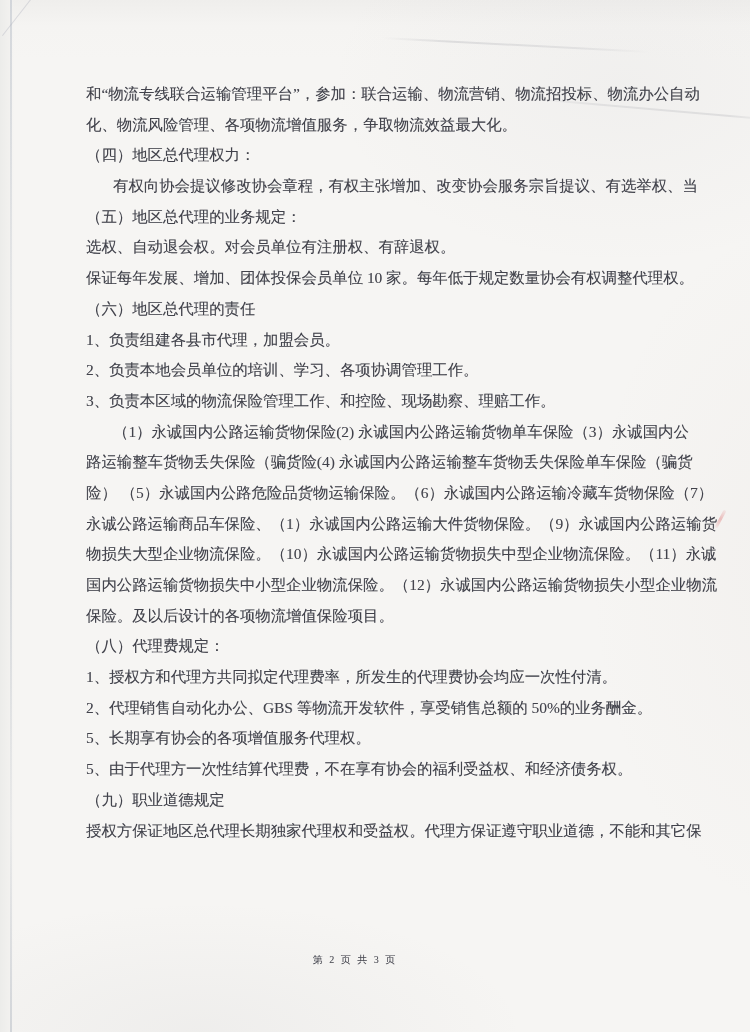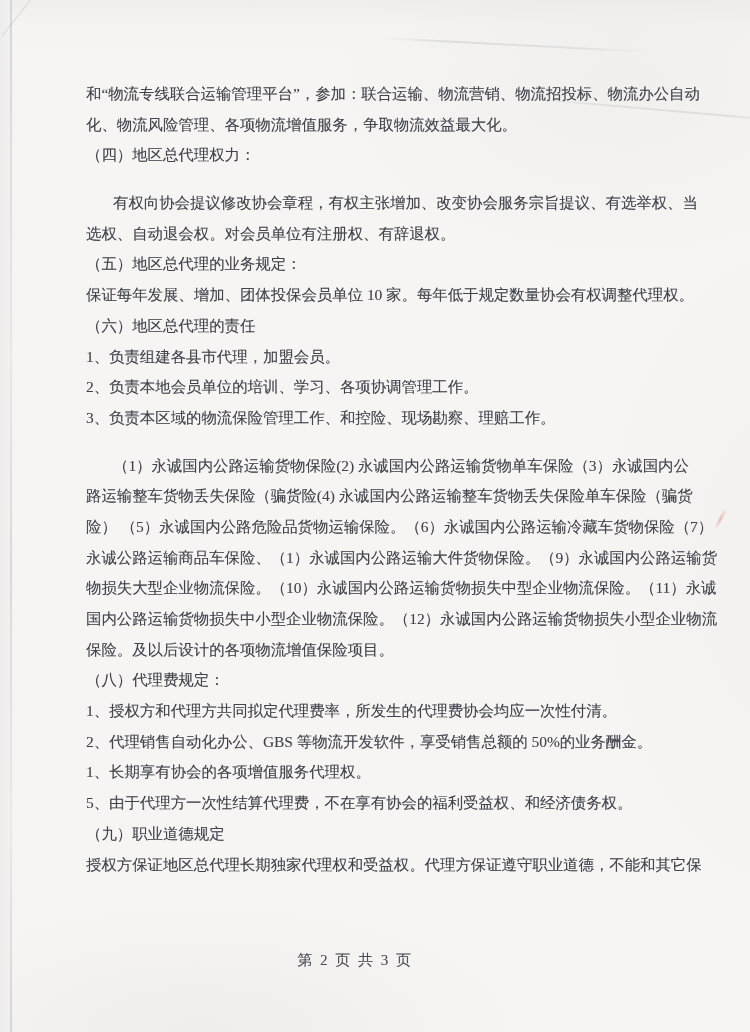--- a/index.html
+++ b/index.html
@@ -78,31 +78,30 @@
     letter-spacing: 0px;
     text-shadow: 0.3px 0.3px 0.6px rgba(65,66,75,0.30);
   }
   .line {
     height: 30.7px;
     line-height: 30.7px;
     white-space: nowrap;
   }
   .line.indent {
     padding-left: 27px;
-    margin-top: 17px;
   }
   .footer {
     position: absolute;
     left: 30px;
     top: 948px;
     width: 650px;
     height: 24px;
     line-height: 24px;
     text-align: center;
-    font-size: 15px;
+    font-size: 10px;
     color: #4a4b54;
     letter-spacing: 2px;
     text-shadow: 0.3px 0.3px 0.5px rgba(70,71,80,0.25);
   }
 </style>
 </head>
 <body>
 
 <div class="paper">
   <div class="edge-left"></div>
@@ -110,37 +109,37 @@
   <div class="crease-corner"></div>
   <div class="streak-1"></div>
   <div class="streak-2"></div>
   <div class="pink-mark"></div>
 
   <div class="body-text">
       <div class="line">和“物流专线联合运输管理平台”，参加：联合运输、物流营销、物流招投标、物流办公自动</div>
       <div class="line">化、物流风险管理、各项物流增值服务，争取物流效益最大化。</div>
       <div class="line">（四）地区总代理权力：</div>
       <div class="line indent">有权向协会提议修改协会章程，有权主张增加、改变协会服务宗旨提议、有选举权、当</div>
+      <div class="line">（五）地区总代理的业务规定：</div>
       <div class="line">选权、自动退会权。对会员单位有注册权、有辞退权。</div>
-      <div class="line">（五）地区总代理的业务规定：</div>
       <div class="line">保证每年发展、增加、团体投保会员单位 10 家。每年低于规定数量协会有权调整代理权。</div>
       <div class="line">（六）地区总代理的责任</div>
       <div class="line">1、负责组建各县市代理，加盟会员。</div>
       <div class="line">2、负责本地会员单位的培训、学习、各项协调管理工作。</div>
       <div class="line">3、负责本区域的物流保险管理工作、和控险、现场勘察、理赔工作。</div>
       <div class="line indent">（1）永诚国内公路运输货物保险(2) 永诚国内公路运输货物单车保险（3）永诚国内公</div>
       <div class="line">路运输整车货物丢失保险（骗货险(4) 永诚国内公路运输整车货物丢失保险单车保险（骗货</div>
       <div class="line">险） （5）永诚国内公路危险品货物运输保险。（6）永诚国内公路运输冷藏车货物保险（7）</div>
       <div class="line">永诚公路运输商品车保险、（1）永诚国内公路运输大件货物保险。（9）永诚国内公路运输货</div>
       <div class="line">物损失大型企业物流保险。（10）永诚国内公路运输货物损失中型企业物流保险。（11）永诚</div>
       <div class="line">国内公路运输货物损失中小型企业物流保险。（12）永诚国内公路运输货物损失小型企业物流</div>
       <div class="line">保险。及以后设计的各项物流增值保险项目。</div>
       <div class="line">（八）代理费规定：</div>
       <div class="line">1、授权方和代理方共同拟定代理费率，所发生的代理费协会均应一次性付清。</div>
       <div class="line">2、代理销售自动化办公、GBS 等物流开发软件，享受销售总额的 50%的业务酬金。</div>
-      <div class="line">1、长期享有协会的各项增值服务代理权。</div>
+      <div class="line">5、长期享有协会的各项增值服务代理权。</div>
       <div class="line">5、由于代理方一次性结算代理费，不在享有协会的福利受益权、和经济债务权。</div>
       <div class="line">（九）职业道德规定</div>
       <div class="line">授权方保证地区总代理长期独家代理权和受益权。代理方保证遵守职业道德，不能和其它保</div>
     </div>
 
   <div class="footer">第 2 页 共 3 页</div>
 </div>
 
 </body></html>

